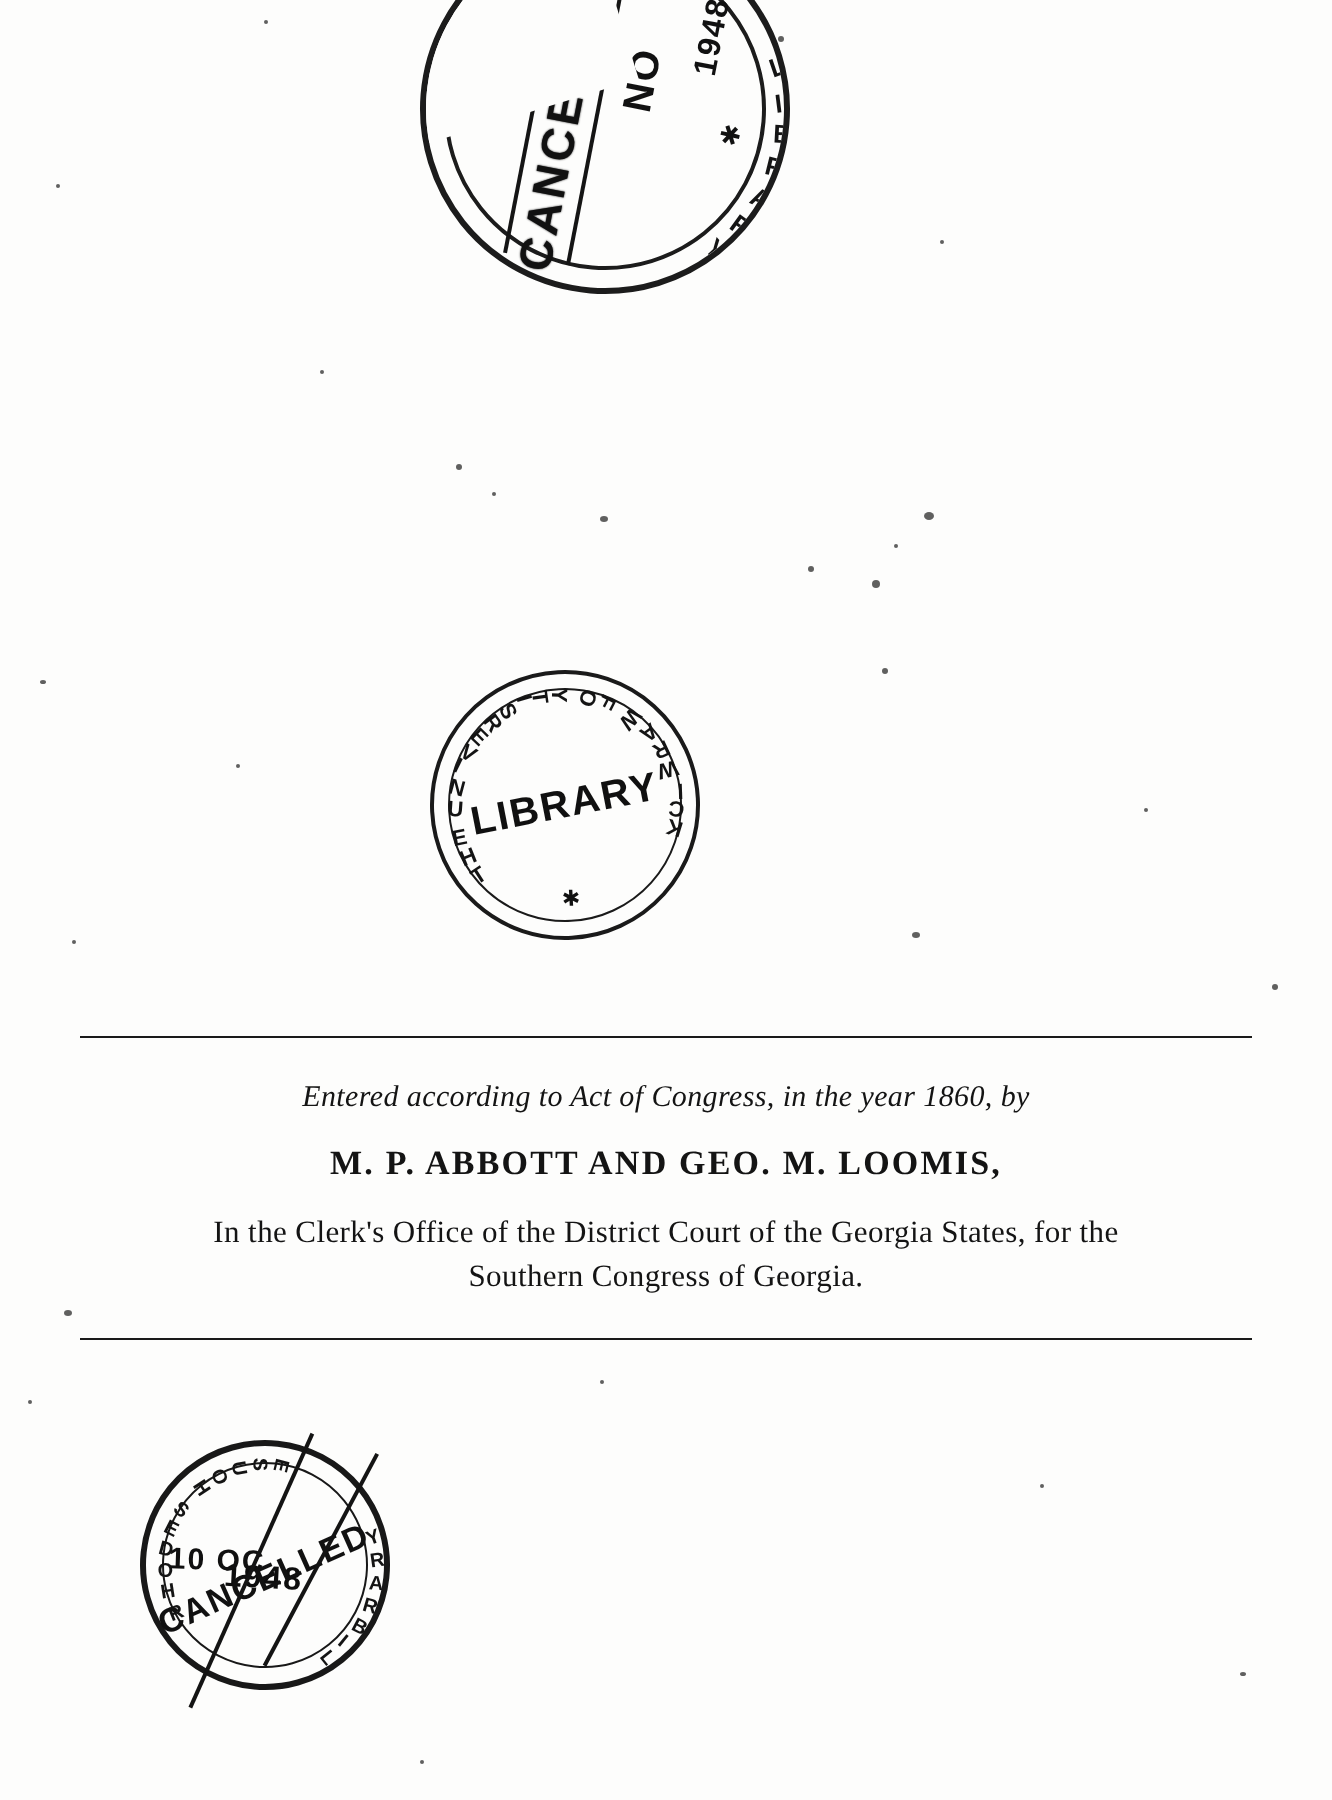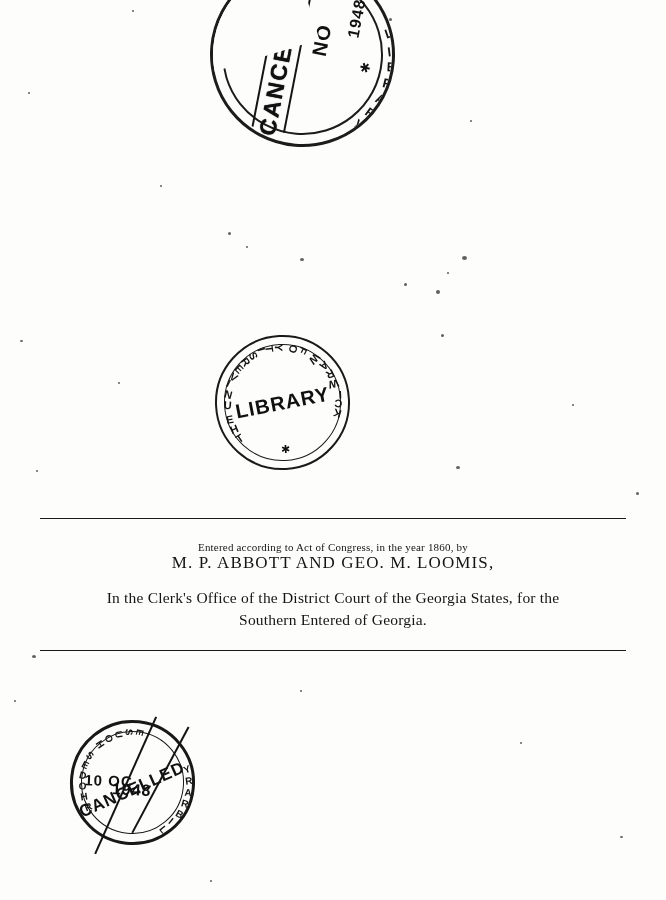--- a/index.html
+++ b/index.html
@@ -246,26 +246,28 @@
     border-top: 1.5px solid #1a1a1a;
     border-bottom: 1.5px solid #1a1a1a;
     padding: 22px 0 18px 0;
     text-align: center;
   }
   #copyright-block .line {
     font-family: "Liberation Serif", serif;
     color: #141414;
   }
   .line-entered {
-    font-size: 11px;
+    font-size: 15px;
     letter-spacing: .2px;
+    margin-bottom: 14px;
+    font-style: italic;
   }
   .line-authors {
     font-size: 17px;
-    font-weight: normal;
+    font-weight: bold;
     letter-spacing: 1.1px;
     margin-bottom: 14px;
   }
   .line-clerk {
     font-size: 15.5px;
     letter-spacing: .2px;
     line-height: 1.45;
   }
 </style>
 </head>
@@ -322,21 +324,21 @@
       <span style="transform: rotate(110deg) translate(0, -59px) rotate(90deg);">K</span>
     </div>
     <div class="center-label">LIBRARY</div>
     <div class="star">✱</div>
   </div>
 
   <div id="copyright-block">
     <div class="line line-entered">Entered according to Act of Congress, in the year 1860, by</div>
     <div class="line line-authors">M. P. ABBOTT AND GEO. M. LOOMIS,</div>
     <div class="line line-clerk">In the Clerk's Office of the District Court of the Georgia States, for the</div>
-    <div class="line line-clerk">Southern Entered of Georgia.</div>
+    <div class="line line-clerk">Southern Congress of Georgia.</div>
   </div>
 
   <div class="stamp" id="rhodes-stamp">
     <div class="inner-ring"></div>
     <div class="circ-text">
       <span style="transform: rotate(-118deg) translate(0, -54px) rotate(90deg);">R</span>
       <span style="transform: rotate(-105deg) translate(0, -54px) rotate(90deg);">H</span>
       <span style="transform: rotate(-93deg) translate(0, -54px) rotate(90deg);">O</span>
       <span style="transform: rotate(-81deg) translate(0, -54px) rotate(90deg);">D</span>
       <span style="transform: rotate(-69deg) translate(0, -54px) rotate(90deg);">E</span>

